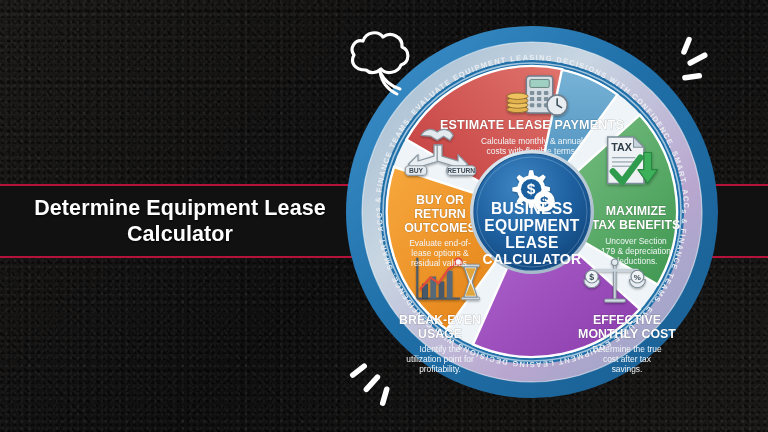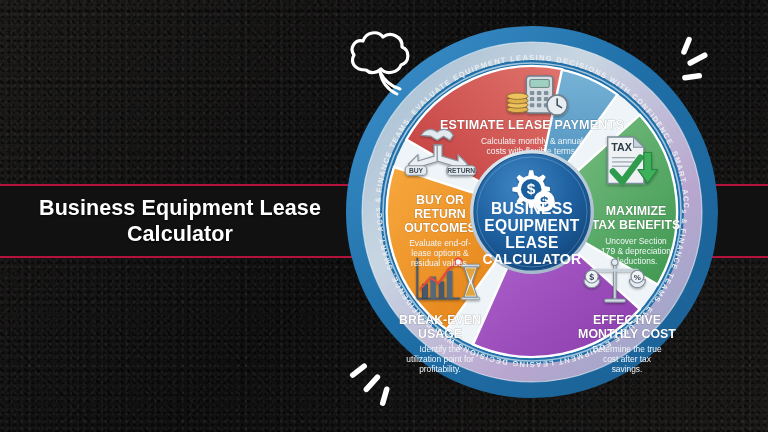--- a/index.html
+++ b/index.html
@@ -83,21 +83,21 @@
   #doodle-spark-tr{left:672px;top:34px;}
   #doodle-spark-bl{left:346px;top:356px;}
 </style>
 </head>
 <body>
 
 <div id="bg"></div>
 
 <div id="title-band">
   <div id="title-text">
-    <div>Business Equipment Lease</div>
+    <div>Determine Equipment Lease</div>
     <div>Calculator</div>
   </div>
 </div>
 
 <div class="doodle" id="doodle-cloud">
   <svg width="70" height="80" viewBox="0 0 70 80">
     <path d="M22 44 C10 44 6 36 10 29 C5 22 11 13 19 15 C22 6 34 4 39 11
              C47 5 59 11 58 21 C66 24 66 36 57 39 C54 47 42 49 37 43
              C33 47 26 48 22 44 Z" fill="none" stroke="#ffffff" stroke-width="3.2" stroke-linejoin="round"></path>
     <path d="M36 46 C40 54 46 60 56 63" fill="none" stroke="#ffffff" stroke-width="3" stroke-linecap="round"></path>

